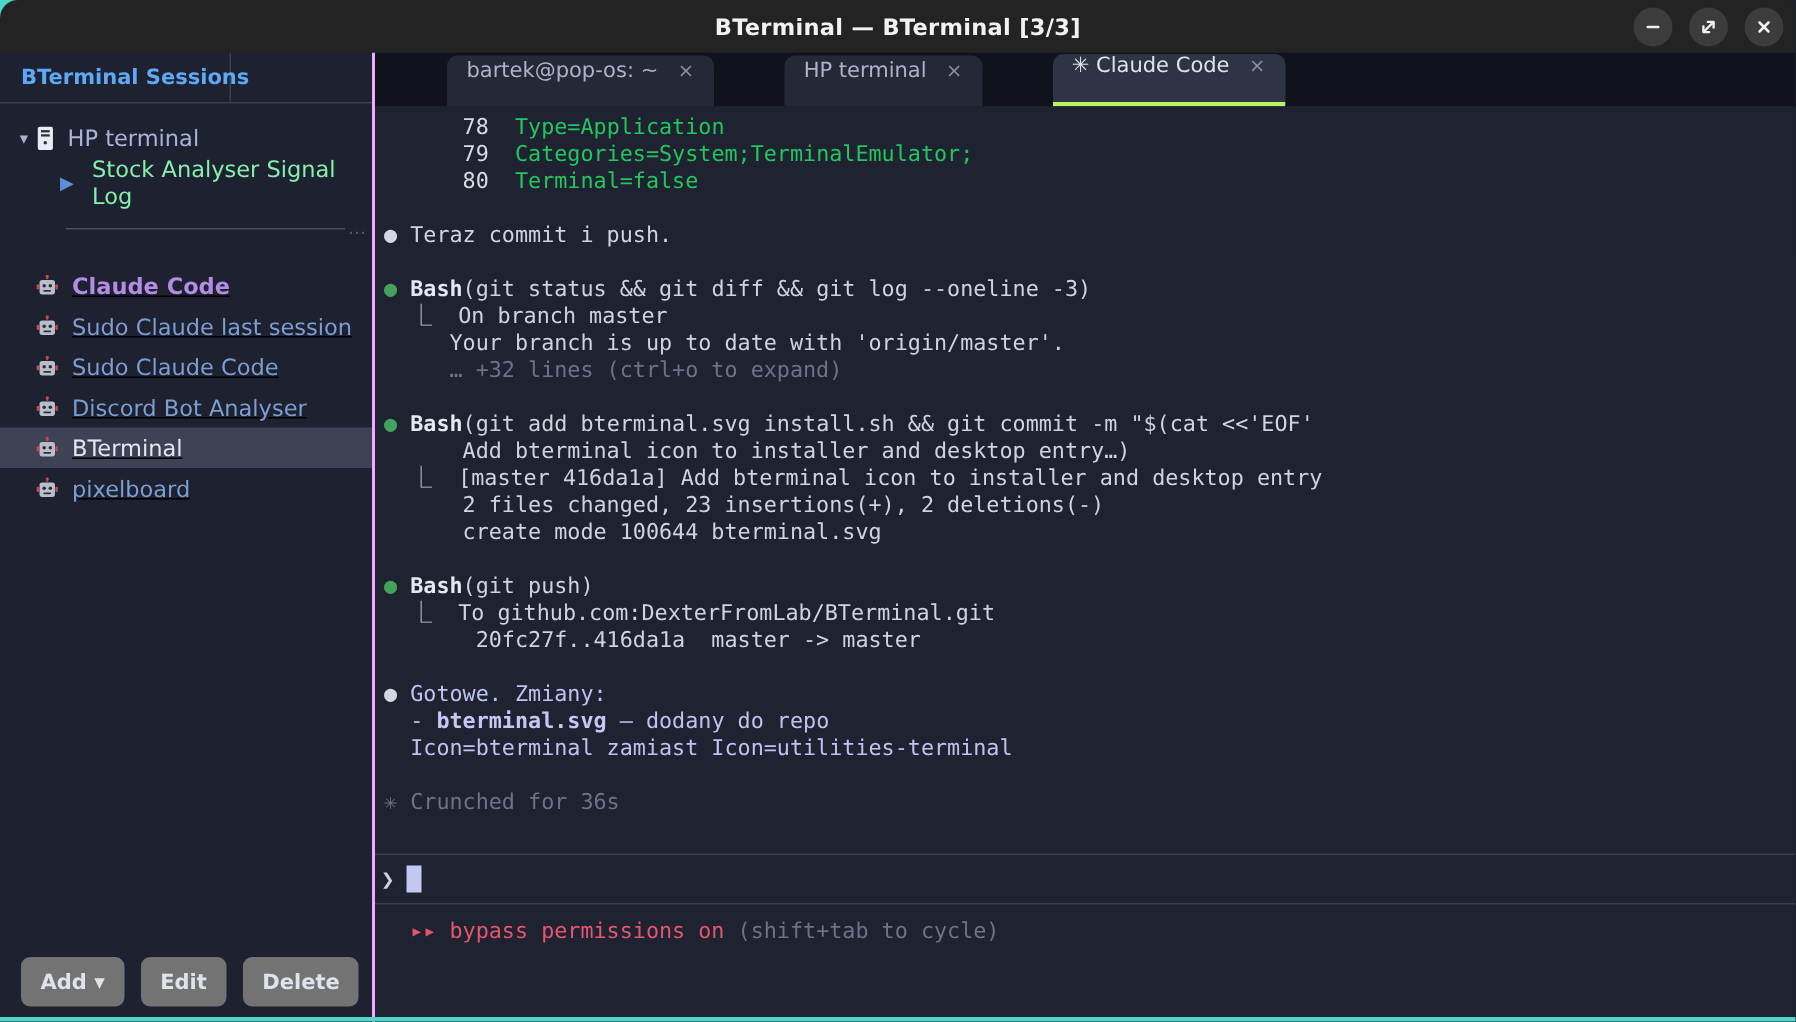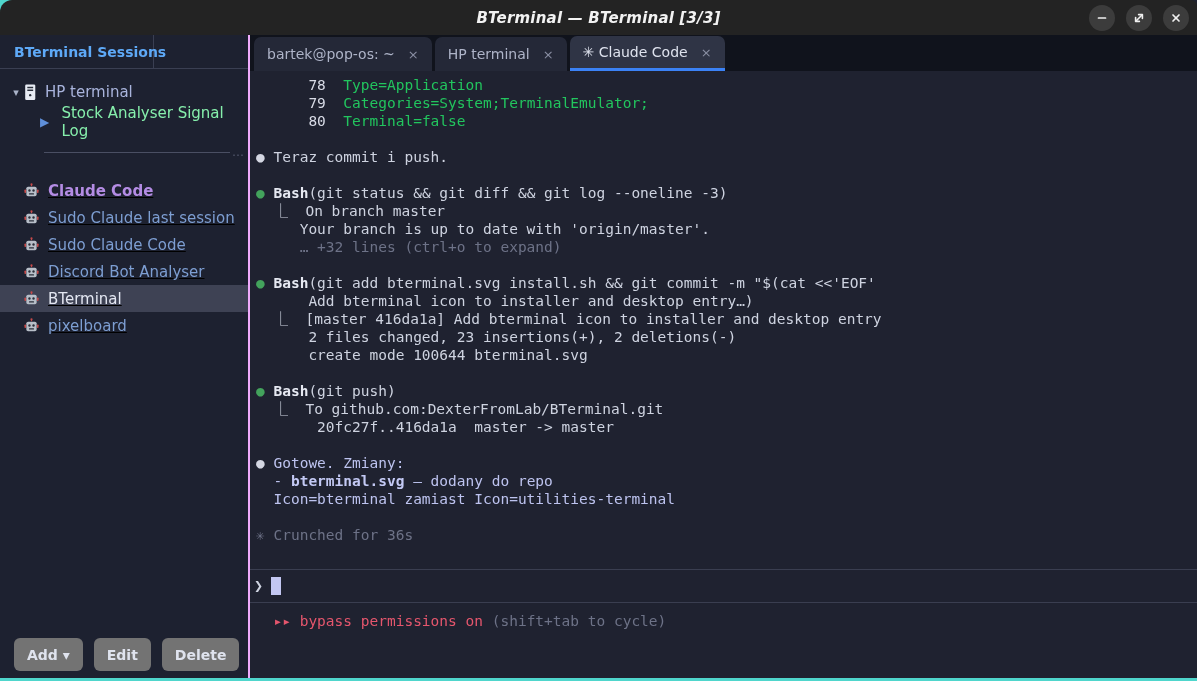--- a/index.html
+++ b/index.html
@@ -9,21 +9,21 @@
     -webkit-font-smoothing:antialiased;
   }
   
   #corner-teal{position:absolute;top:0;left:0;width:20px;height:20px;background:#4fd6cc;z-index:0;}
   #bottom-strip{position:absolute;left:0;bottom:0;width:100%;height:3px;background:#4fd6cc;z-index:5;}
 
   
   #titlebar{
     position:relative;z-index:2;height:35px;background:#232323;
     border-top-left-radius:12px;border-top-right-radius:6px;
-    display:flex;align-items:center;justify-content:center;font-style:italic;
+    display:flex;align-items:center;justify-content:center;
   }
   #window-title{color:#f2f2f2;font-weight:bold;font-size:15px;letter-spacing:.2px;}
   #win-controls{position:absolute;right:8px;top:0;height:35px;display:flex;align-items:center;gap:11px;}
   .win-btn{width:26px;height:26px;border-radius:50%;background:#3c3c3c;border:none;padding:0;
     display:flex;align-items:center;justify-content:center;cursor:pointer;}
   .win-btn svg{display:block;}
 
   
   #main{display:flex;height:646px;position:relative;z-index:1;}
 
@@ -55,24 +55,24 @@
   #sidebar-buttons{display:flex;gap:11px;padding:0 0 10px 14px;}
   .side-btn{background:#737373;color:#dfe3ee;font-weight:bold;font-size:14px;border:none;border-radius:6px;
     height:33px;padding:0 13px;cursor:pointer;font-family:inherit;}
 
   
   #content{flex:1;display:flex;flex-direction:column;min-width:0;}
 
   
   #tabbar{height:36px;background:#10131c;display:flex;align-items:flex-end;padding-left:4px;gap:3px;}
   .tab{height:34px;background:#242837;border-top-left-radius:7px;border-top-right-radius:7px;
-    display:flex;align-items:center;padding:16px 13px;cursor:pointer;box-sizing:border-box;}
+    display:flex;align-items:flex-end;padding:16px 13px;cursor:pointer;box-sizing:border-box;margin-left:44px;}
   .tab .t-label{color:#aeb4c8;font-size:14px;white-space:nowrap;}
   .tab .t-close{color:#8a8fa3;font-size:13px;margin-left:13px;cursor:pointer;}
-  .tab.active{background:#2f3445;border-bottom:3px solid #3b82f6;}
+  .tab.active{background:#2f3445;border-bottom:3px solid #bef264;}
   .tab.active .t-label{color:#dfe3ee;}
 
   
   #terminal{flex:1;background:#1f2230;padding:5px 0 0 6px;font-family:"DejaVu Sans Mono","Liberation Mono",monospace;
     font-size:14.5px;line-height:18px;overflow:hidden;}
   .term-line{white-space:pre;min-height:18px;}
   .seg-ln{color:#d8dbe6;}
   .seg-yel{color:#22c55e;}
   .seg-txt{color:#ced3e0;}
   .seg-bld{color:#e6e9f2;font-weight:bold;}

